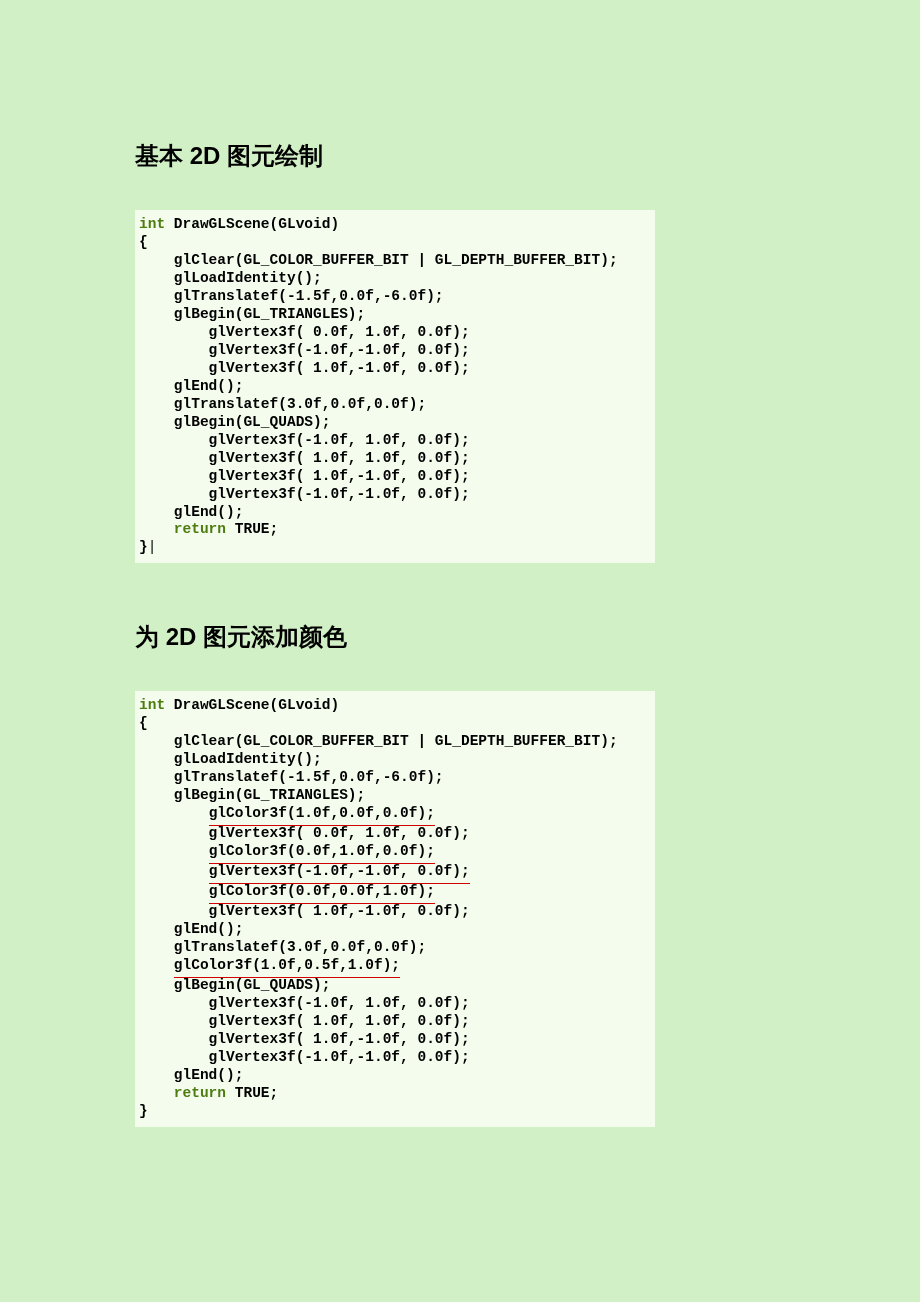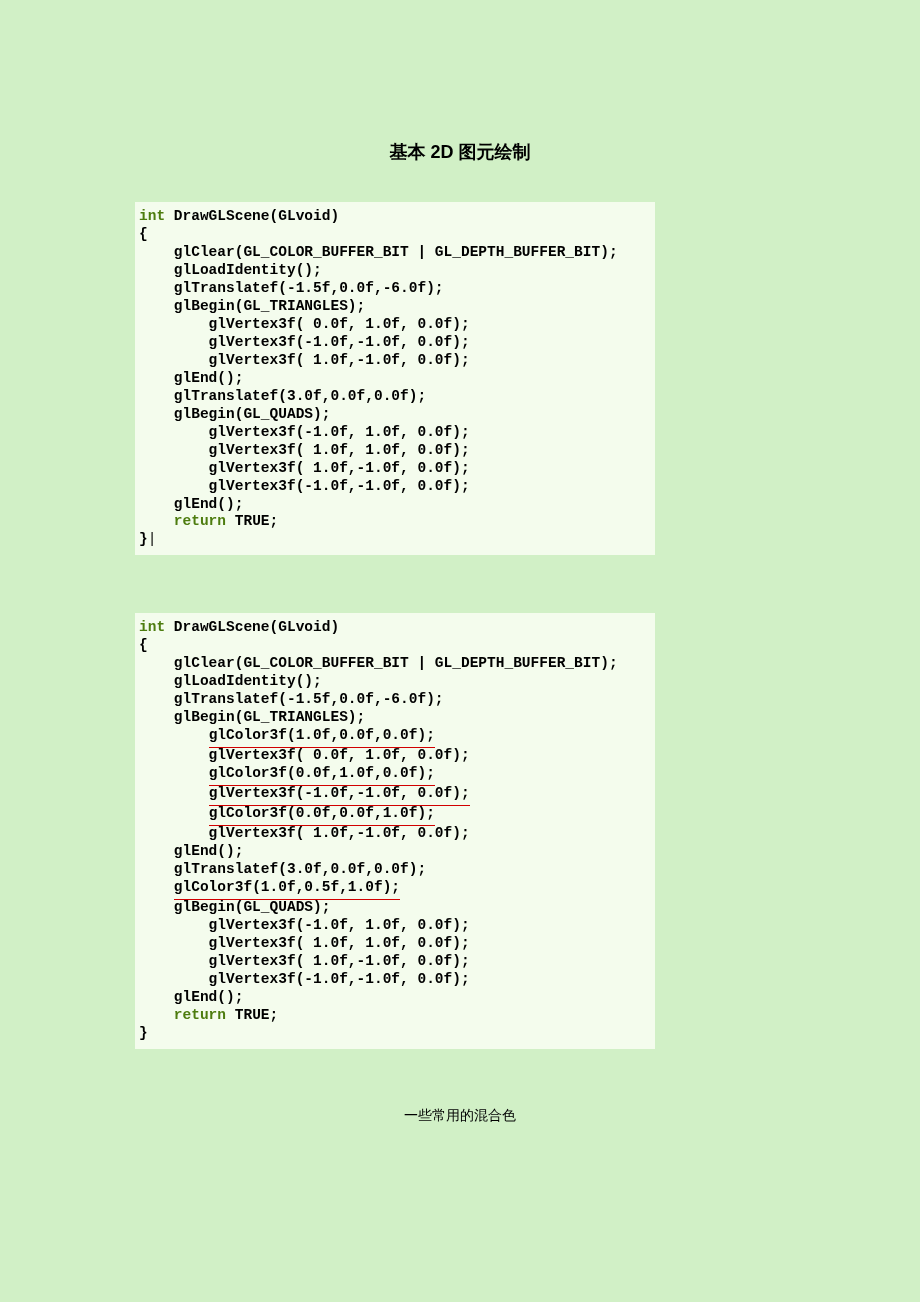--- a/index.html
+++ b/index.html
@@ -9,25 +9,24 @@
     font-family: "SimSun", "宋体", serif;
     display: flex;
     justify-content: center;
   }
   .page {
     width: 920px;
     padding: 140px 135px 60px 135px;
   }
   h2 {
     font-family: "SimHei", "Microsoft YaHei", Arial, sans-serif;
-    font-size: 18px;
+    font-size: 24px;
     font-weight: bold;
     color: #000;
     margin: 0 0 38px 0;
-    text-align: center;
   }
   .code-block {
     background: #f4fced;
     padding: 6px 4px 6px 4px;
     font-family: "Courier New", Consolas, monospace;
     font-size: 14.5px;
     line-height: 1.24;
     color: #000;
     font-weight: bold;
     white-space: pre;
@@ -73,20 +72,21 @@
 <span>    glTranslatef(3.0f,0.0f,0.0f);</span>
 <span>    glBegin(GL_QUADS);</span>
 <span>        glVertex3f(-1.0f, 1.0f, 0.0f);</span>
 <span>        glVertex3f( 1.0f, 1.0f, 0.0f);</span>
 <span>        glVertex3f( 1.0f,-1.0f, 0.0f);</span>
 <span>        glVertex3f(-1.0f,-1.0f, 0.0f);</span>
 <span>    glEnd();</span>
 <span>    </span><span class="kw">return</span><span> TRUE;</span>
 <span class="cursor">}</span></div>
 
+  <h2>为 2D 图元添加颜色</h2>
 
   <div class="code-block"><span class="kw">int</span><span> DrawGLScene(GLvoid)</span>
 <span>{</span>
 <span>    glClear(GL_COLOR_BUFFER_BIT | GL_DEPTH_BUFFER_BIT);</span>
 <span>    glLoadIdentity();</span>
 <span>    glTranslatef(-1.5f,0.0f,-6.0f);</span>
 <span>    glBegin(GL_TRIANGLES);</span>
 <span>        </span><span class="uline">glColor3f(1.0f,0.0f,0.0f);</span>
 <span>        glVertex3f( 0.0f, 1.0f, 0.0f);</span>
 <span>        </span><span class="uline">glColor3f(0.0f,1.0f,0.0f);</span>
@@ -98,15 +98,14 @@
 <span>    </span><span class="uline">glColor3f(1.0f,0.5f,1.0f);</span>
 <span>    glBegin(GL_QUADS);</span>
 <span>        glVertex3f(-1.0f, 1.0f, 0.0f);</span>
 <span>        glVertex3f( 1.0f, 1.0f, 0.0f);</span>
 <span>        glVertex3f( 1.0f,-1.0f, 0.0f);</span>
 <span>        glVertex3f(-1.0f,-1.0f, 0.0f);</span>
 <span>    glEnd();</span>
 <span>    </span><span class="kw">return</span><span> TRUE;</span>
 <span>}</span></div>
 
-  <div class="caption">一些常用的混合色</div>
 
 </div>
 
 </body></html>

